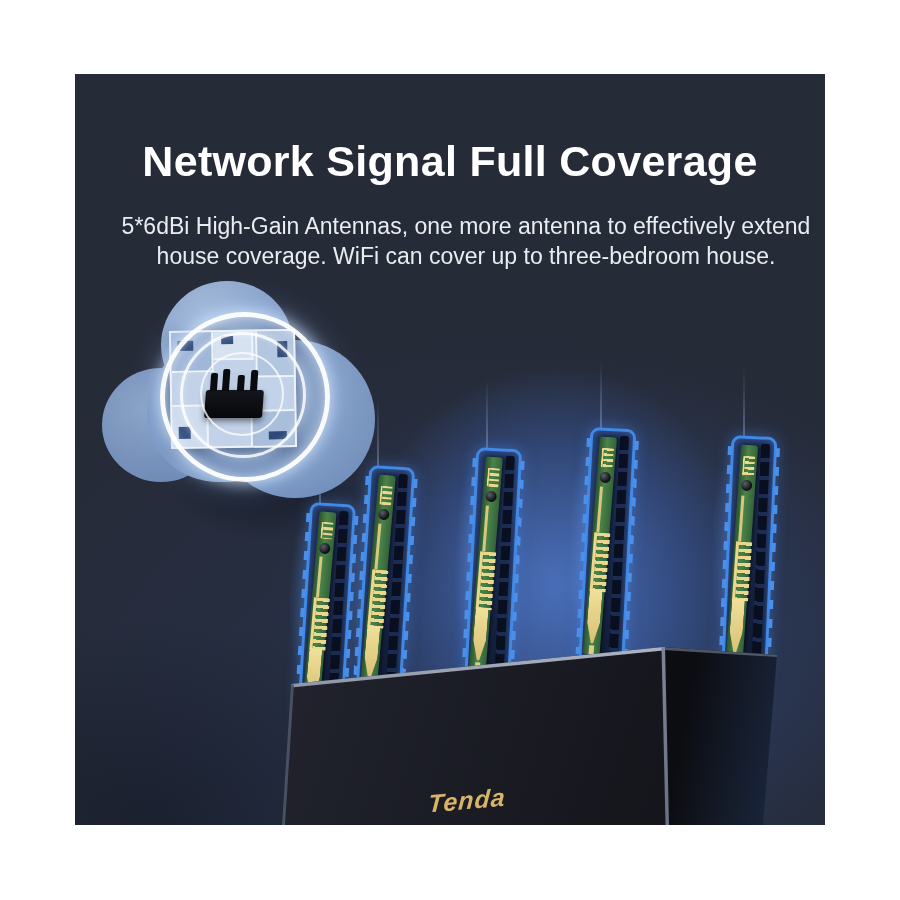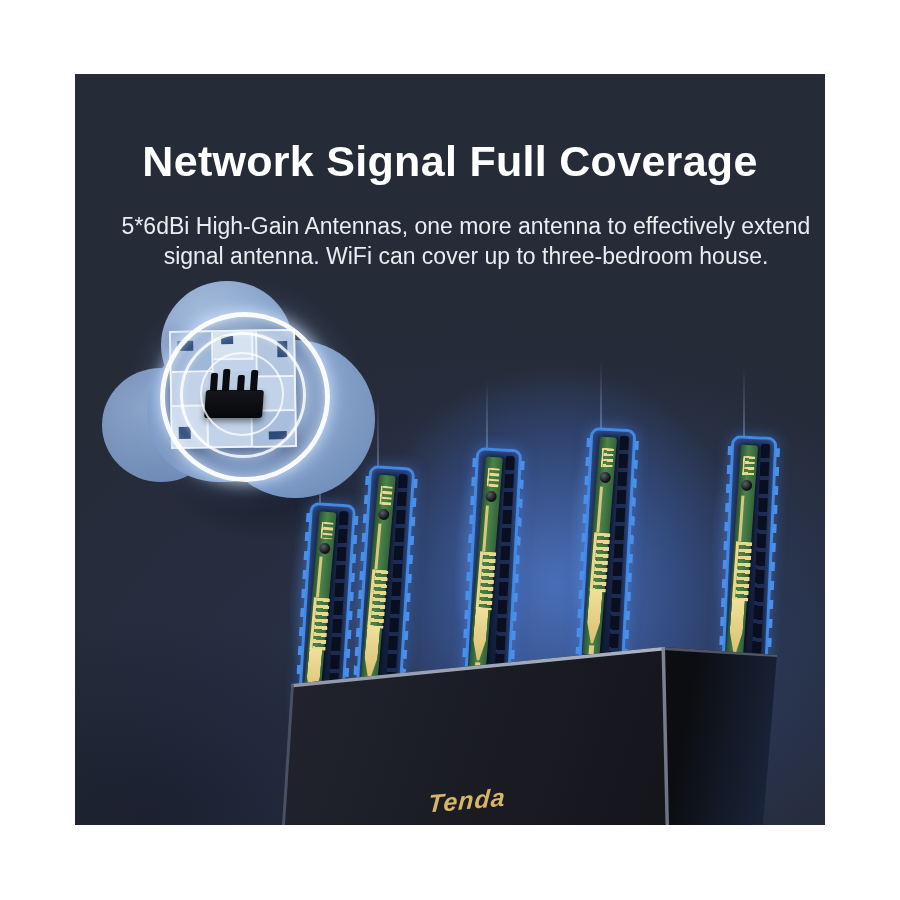--- a/index.html
+++ b/index.html
@@ -154,21 +154,21 @@
 
   <div class="streak s1"></div>
   <div class="streak s2"></div>
   <div class="streak s3"></div>
   <div class="streak s4"></div>
   <div class="streak s5"></div>
 
   <h1 class="headline">Network Signal Full Coverage</h1>
   <p class="subheadline">
     <span>5*6dBi High-Gain Antennas, one more antenna to effectively extend</span><br>
-    <span>signal antenna. WiFi can cover up to three-bedroom house.</span>
+    <span>house coverage. WiFi can cover up to three-bedroom house.</span>
   </p>
 
   <div class="illustration">
     <div class="lobe lobe-top"></div>
     <div class="lobe lobe-left"></div>
     <div class="lobe lobe-right"></div>
     <div class="lobe lobe-fill"></div>
 
     <div class="floorplan">
       <div class="fp room1"></div>

